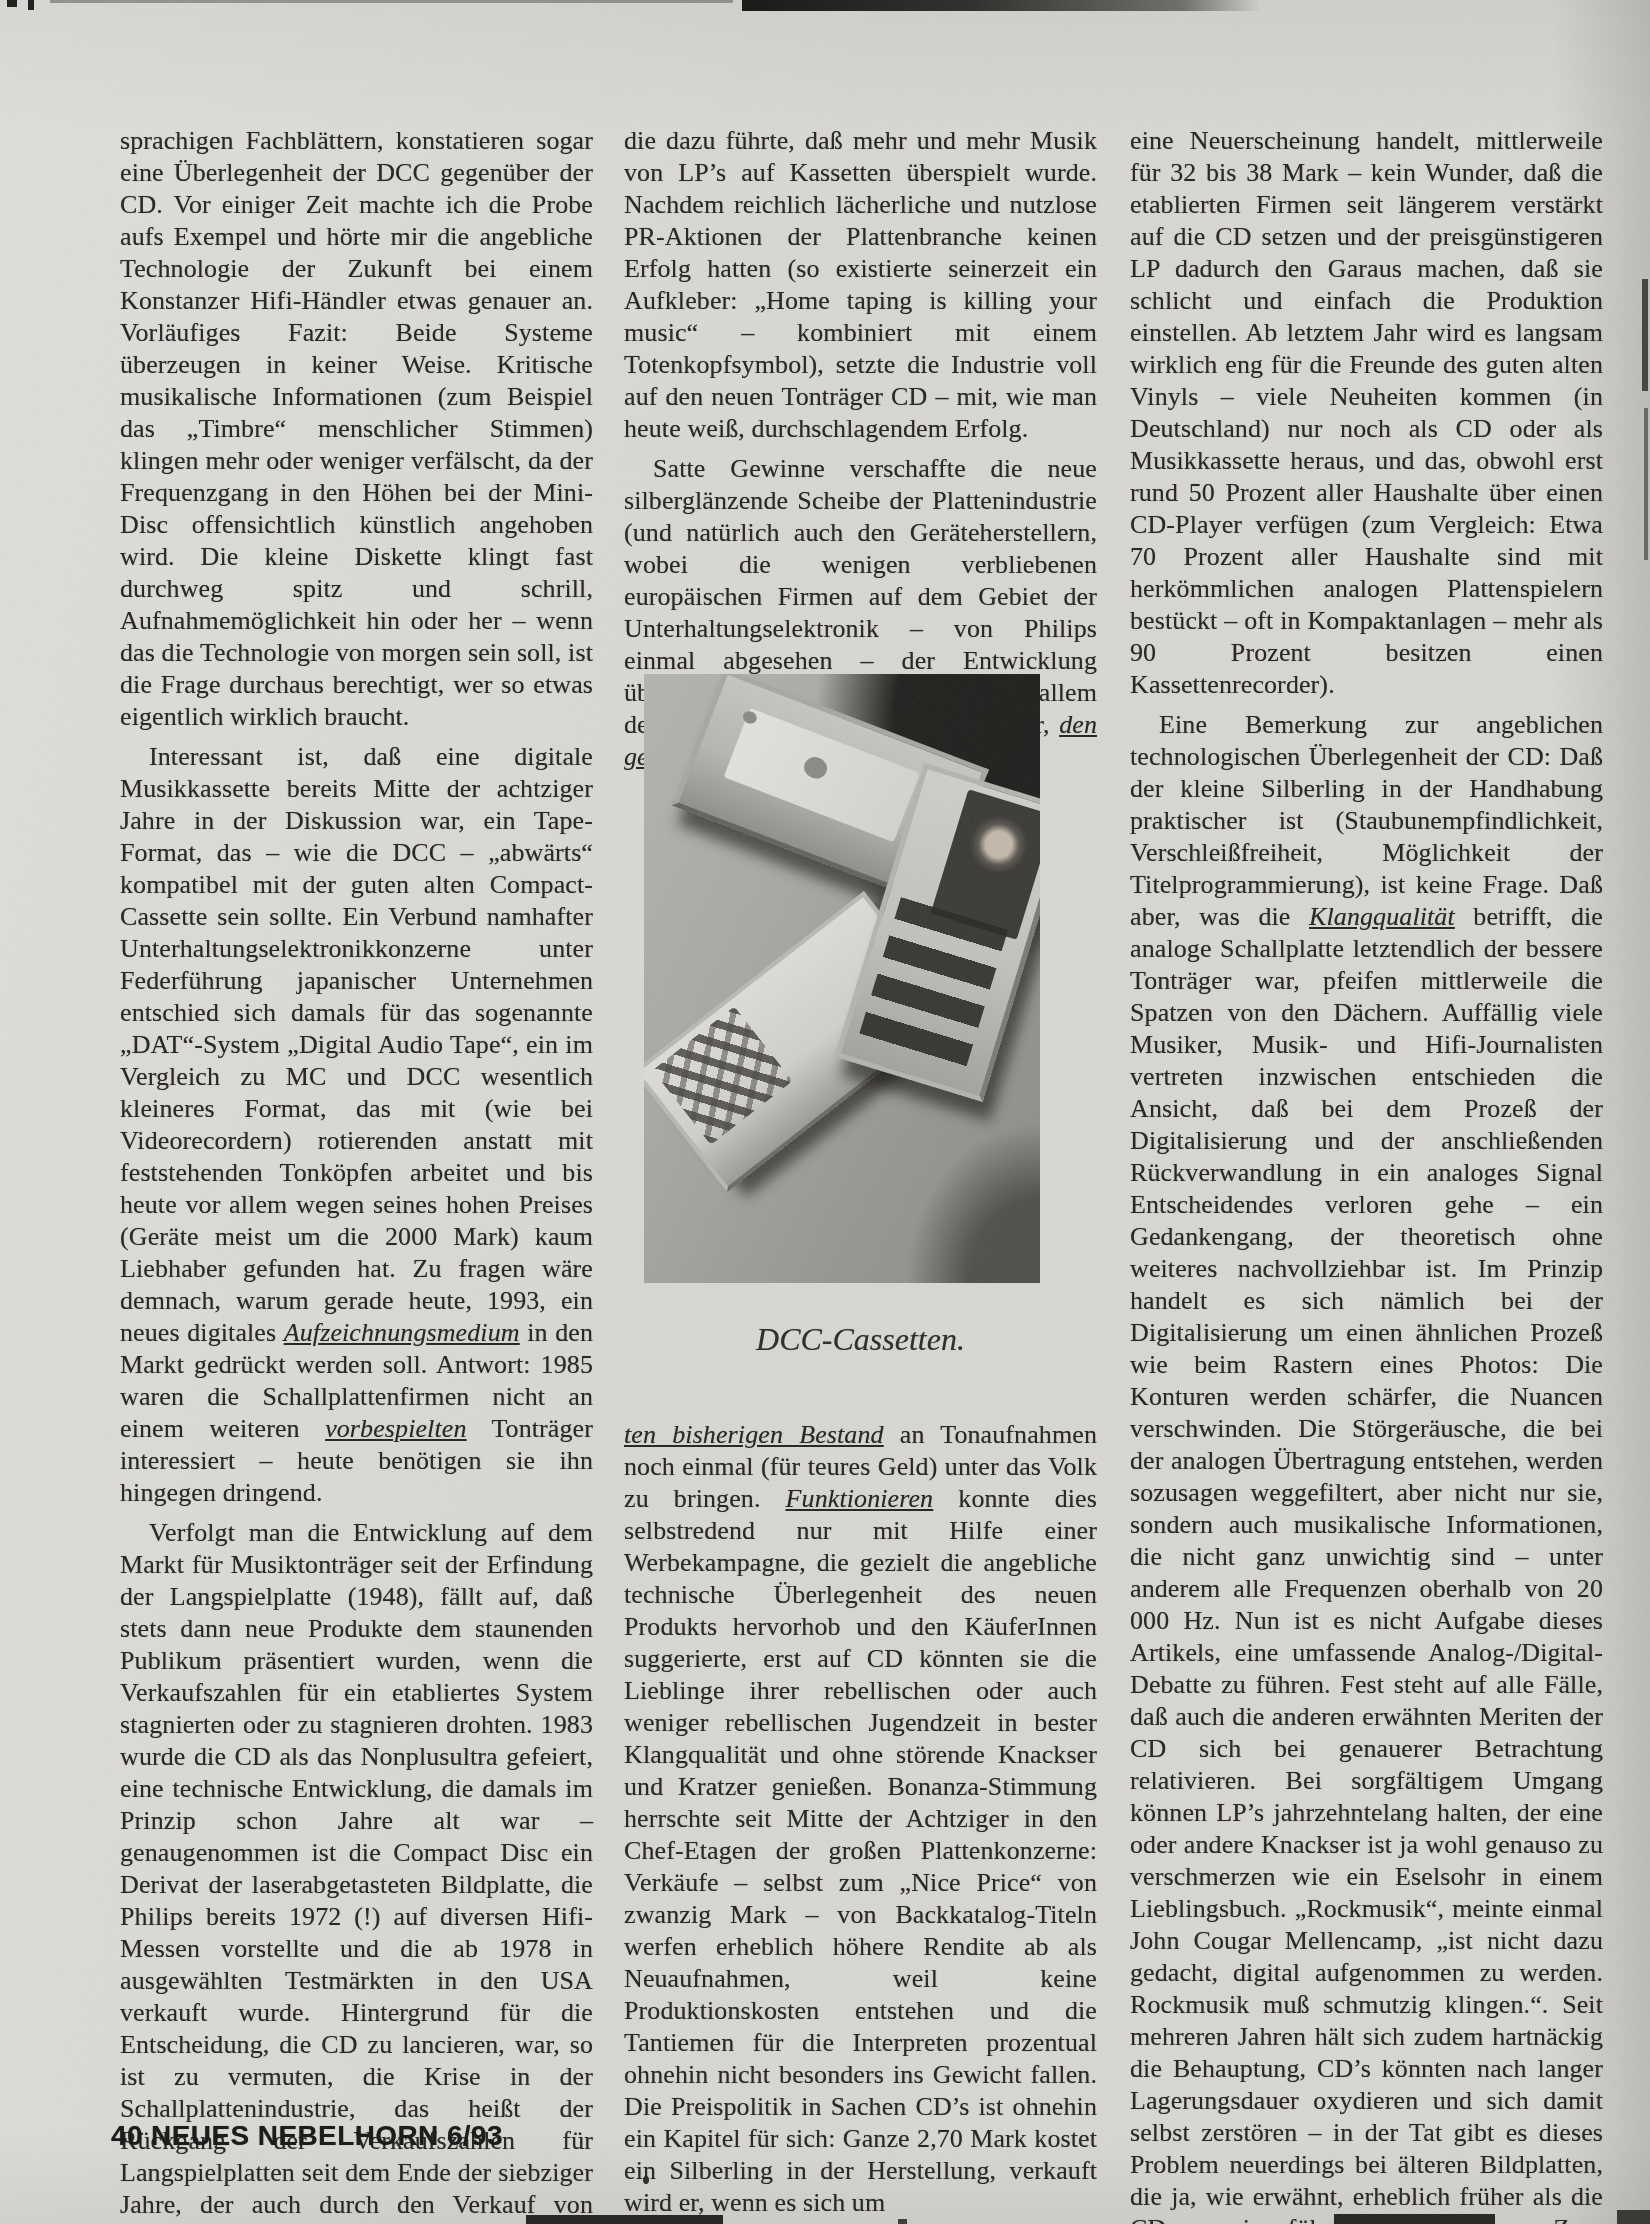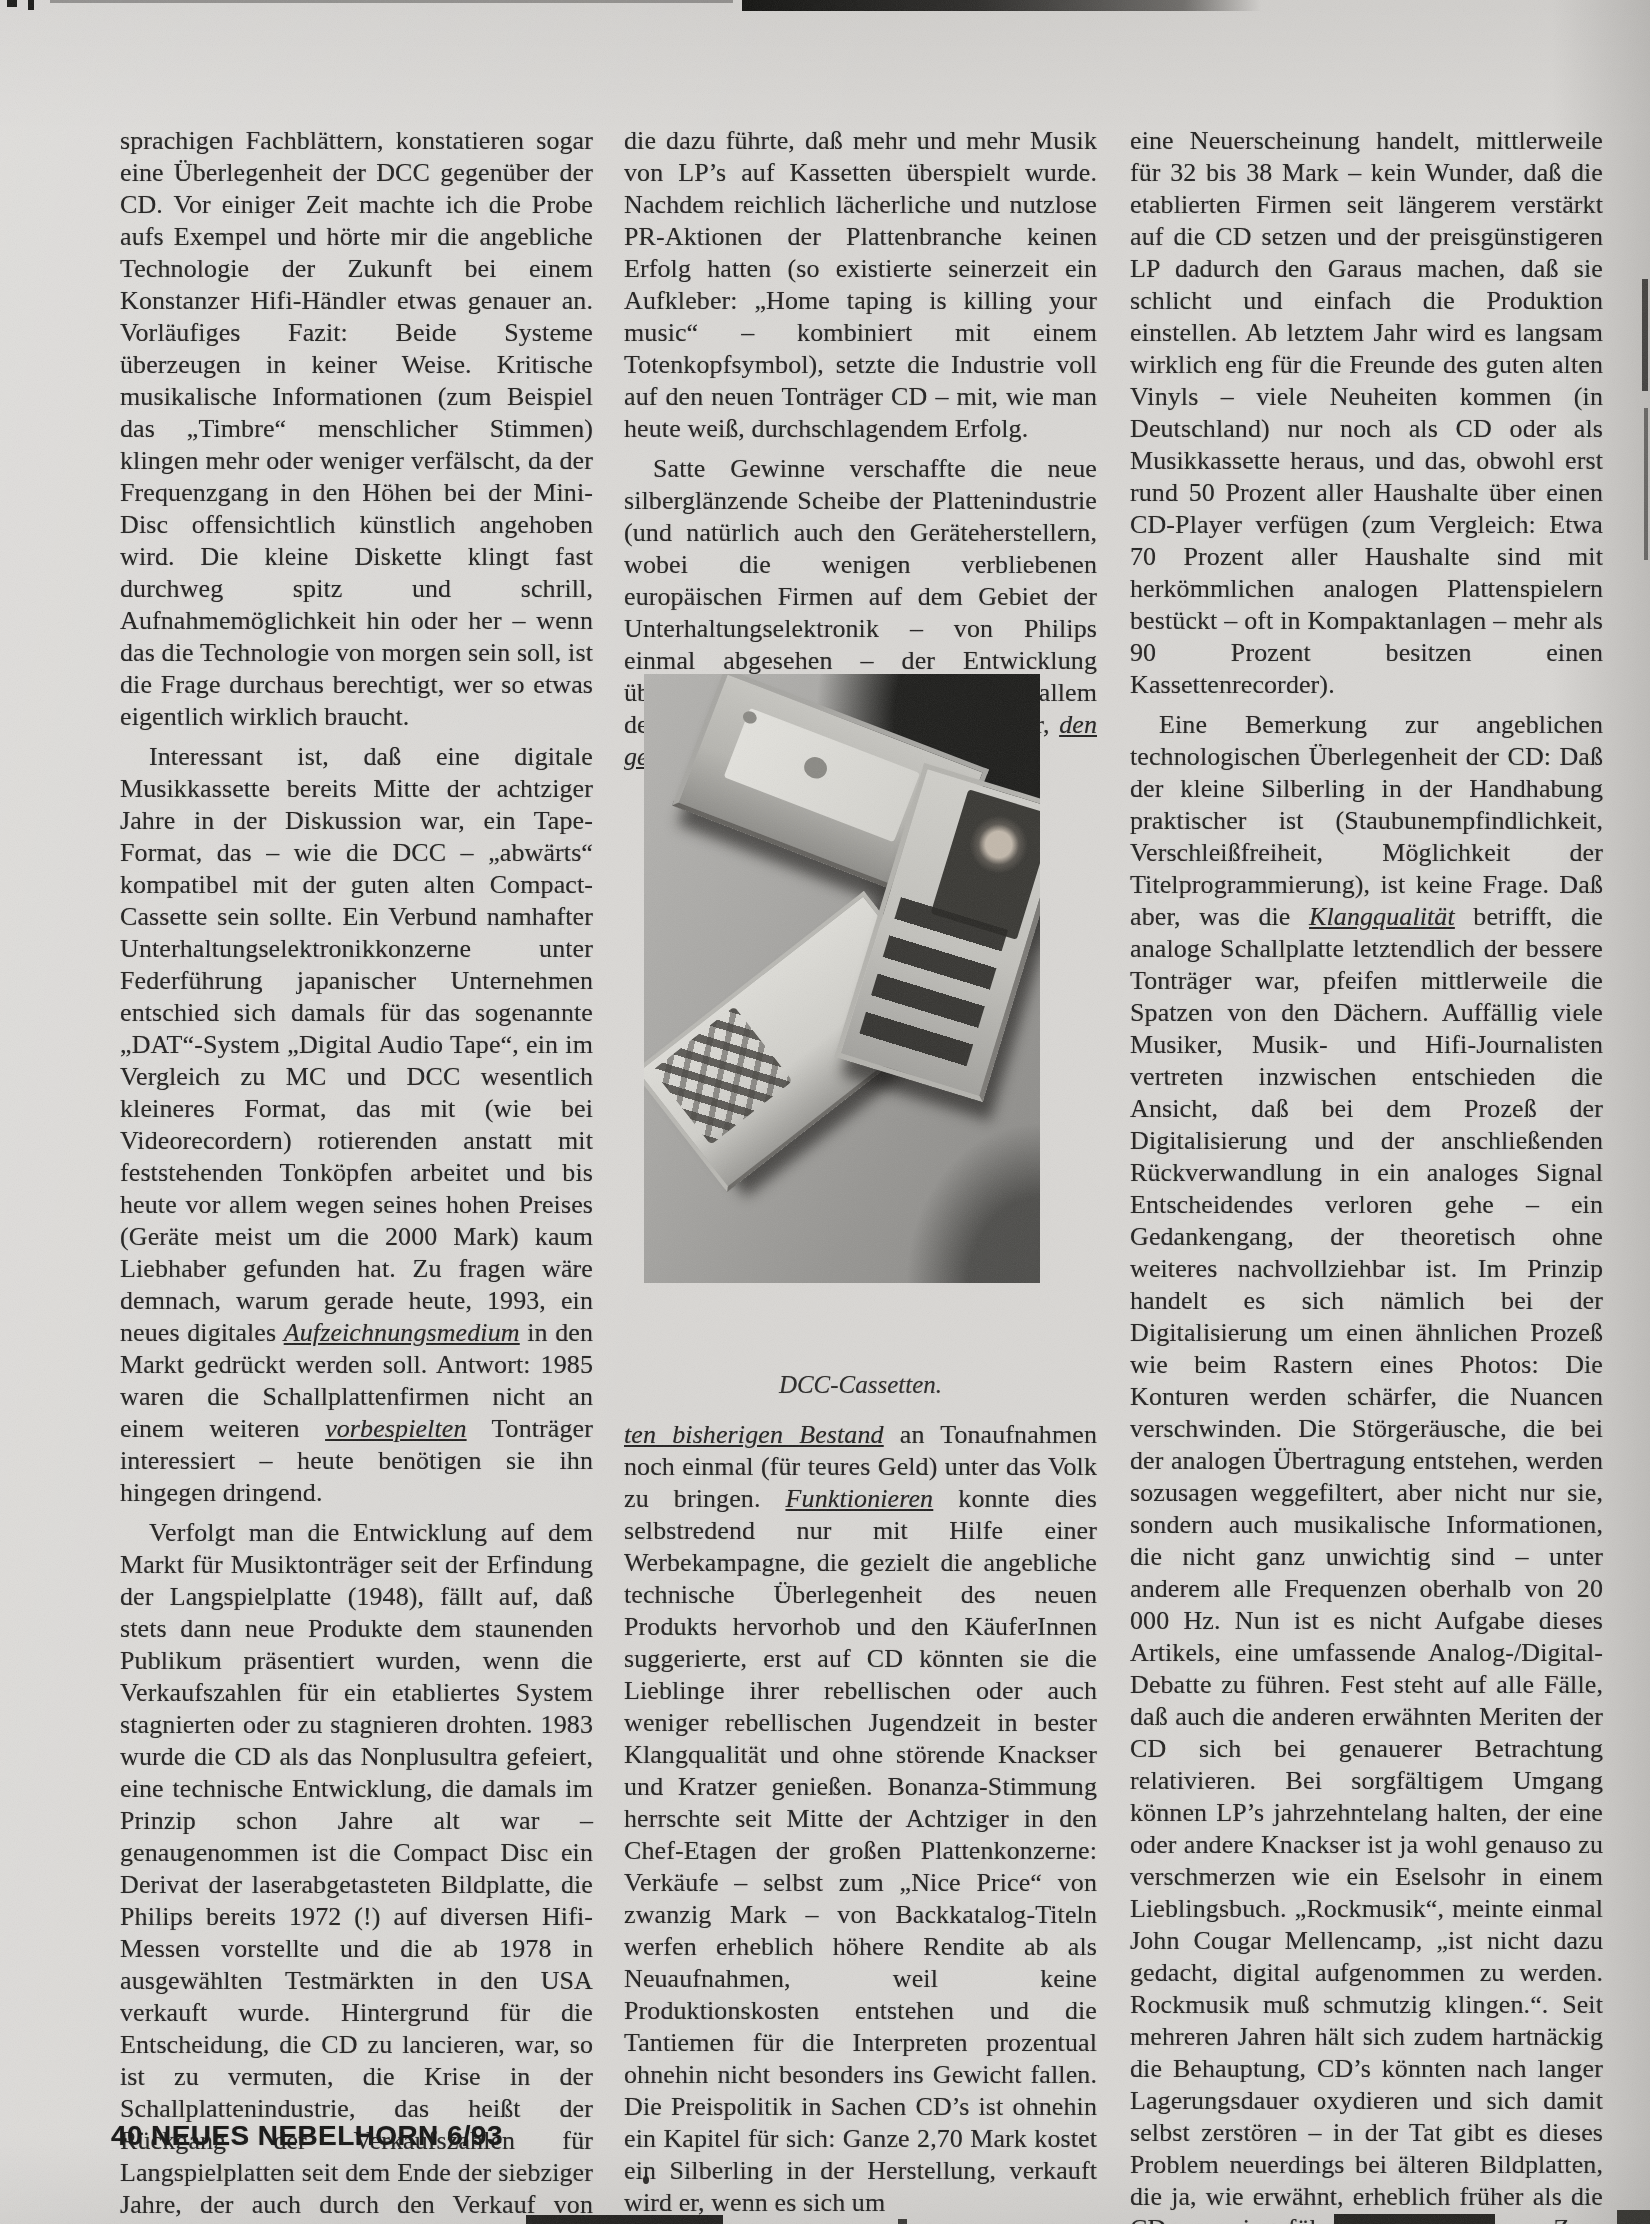--- a/index.html
+++ b/index.html
@@ -81,22 +81,22 @@
   .cass-c .face{
     position:absolute;left:45px;top:7px;width:90px;height:130px;
     background:radial-gradient(circle 29px at 50% 34%, #c2b8ab 0 45%, #5a5650 70%, #393834 100%);
     border-radius:3.5px;
   }
   .cass-c .textbars{
     position:absolute;left:12px;top:130px;width:112px;height:147px;
     background:repeating-linear-gradient(180deg, rgba(40,39,36,.9) 0 22.5px, rgba(40,39,36,0) 22.5px 40px);
   }
   .caption{
-    position:absolute;left:616px;top:1371px;width:489px;
-    text-align:center;font-style:italic;font-size:25px;color:#292827;
+    position:absolute;left:616px;top:1321px;width:489px;
+    text-align:center;font-style:italic;font-size:32px;color:#292827;
     text-shadow:0 0 0.9px rgba(40,38,36,.4);
   }
   .footer{
     position:absolute;left:111px;top:2120px;
     font-family:"Liberation Sans", sans-serif;font-weight:bold;
     font-size:28px;letter-spacing:0.4px;color:#141413;
     text-shadow:0 0 0.9px rgba(0,0,0,.5);
   }
   
   .art-mark{position:absolute;background:#1a1a18;}

